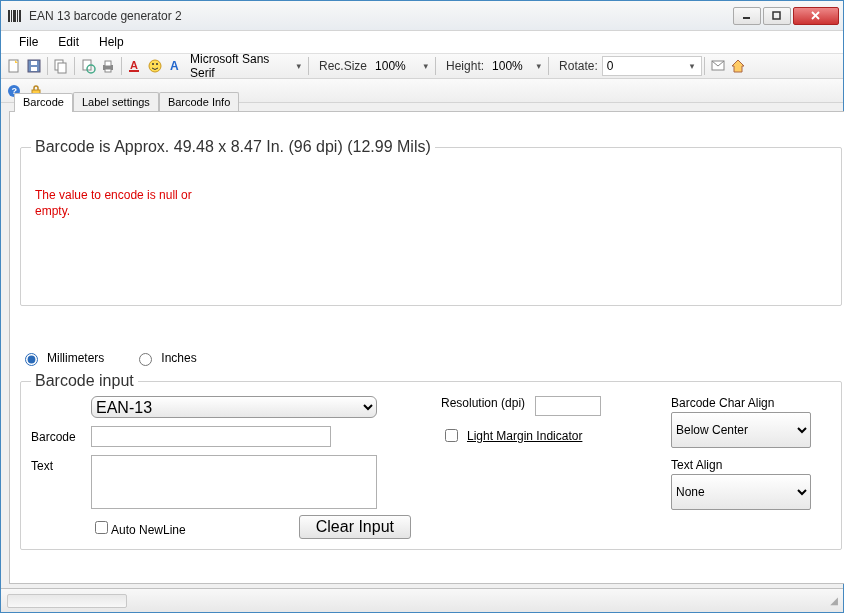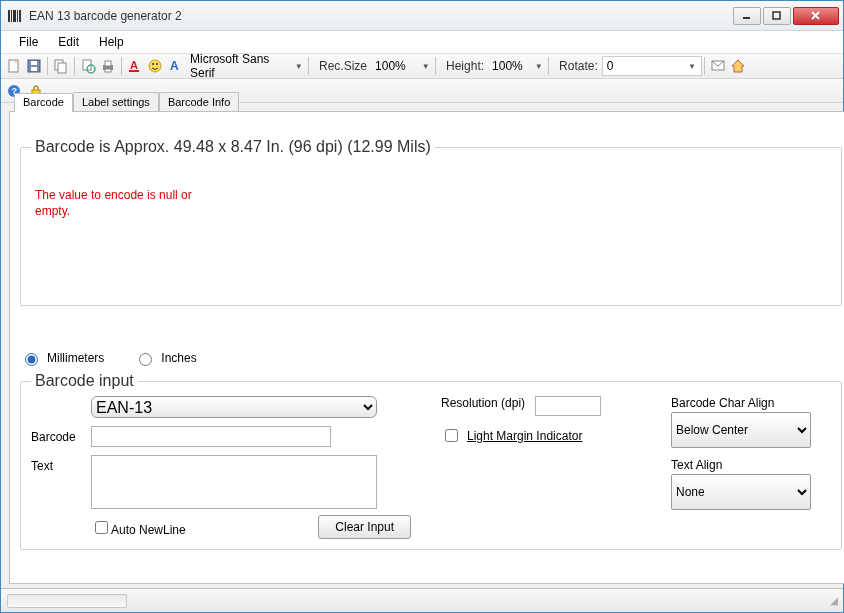--- a/index.html
+++ b/index.html
@@ -41,21 +41,21 @@
 .error-text { color: #d00; font-size: 12px; position: absolute; left: 14px; top: 32px; width: 160px; line-height: 1.3;}
 .radio-row { display: flex; gap: 30px; margin-top: 6px; font-size: 12px; align-items: center;}
 .radio-row label { display: flex; align-items: center; gap: 6px; cursor: pointer; margin-top: 36px;}
 input[type=radio] { accent-color: #2a6ab8; width: 13px; height: 13px;}
 select.wcombo { width: 286px; height: 22px; font-size: 16px; background: linear-gradient(#fff,#e8e8e8); border: 1px solid #999; border-radius: 6px;}
 input.text { height: 21px; border: 1px solid #b0b0b0; font-size: 12px; padding: 1px 4px; width: 240px;}
 textarea.text { height: 54px; border: 1px solid #b0b0b0; font-size: 12px; padding: 2px 4px; width: 286px; resize: none; font-family: inherit;}
 input.small { width: 66px; height: 20px; border: 1px solid #b0b0b0; font-size: 12px; padding: 1px 4px;}
 select.scombo { width: 140px; height: 36px; font-size: 12px; background: linear-gradient(#fff,#e8e8e8); border: 1px solid #999; border-radius: 2px;}
 input[type=checkbox] { width: 13px; height: 13px; vertical-align: middle;}
-button.btn { height: 24px; padding: 0 16px; font-size: 12px; background: linear-gradient(#fdfdfd,#e4e4e4); border: 1px solid #999; border-radius: 3px; cursor: pointer;}
+button.btn { height: 24px; padding: 0 16px; font-size: 16px; background: linear-gradient(#fdfdfd,#e4e4e4); border: 1px solid #999; border-radius: 3px; cursor: pointer;}
 
 .statusbar { height: 24px; border-top: 1px solid #c0c0c0; background: linear-gradient(#f8f8f8,#e8e8e8); display: flex; align-items: center; padding: 2px 6px; }
 .progress-placeholder { width: 120px; height: 14px; border: 1px solid #c8c8c8; background: linear-gradient(#e8e8e8,#f8f8f8); border-radius: 2px;}
 .grip { margin-left: auto; color: #aaa; font-size: 10px; letter-spacing: -1px;}
 </style>
 </head>
 <body>
 
 <div class="window">
   <div class="titlebar">

